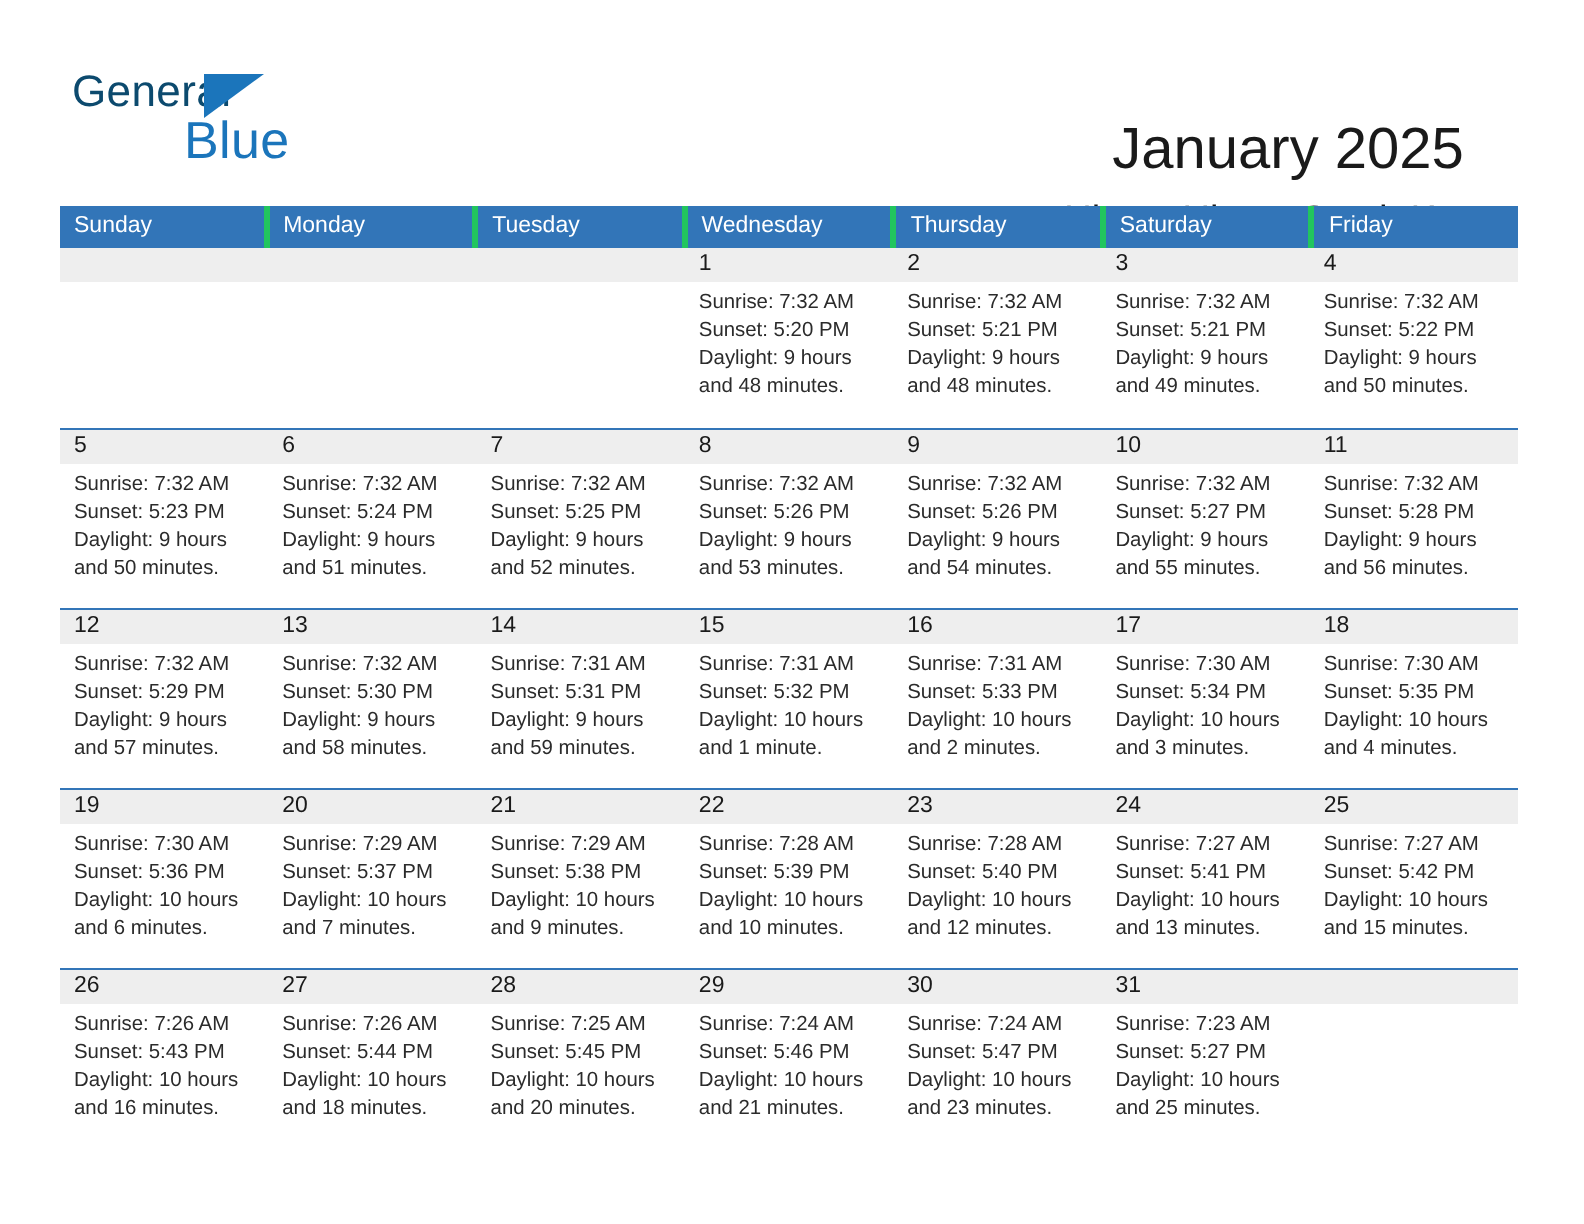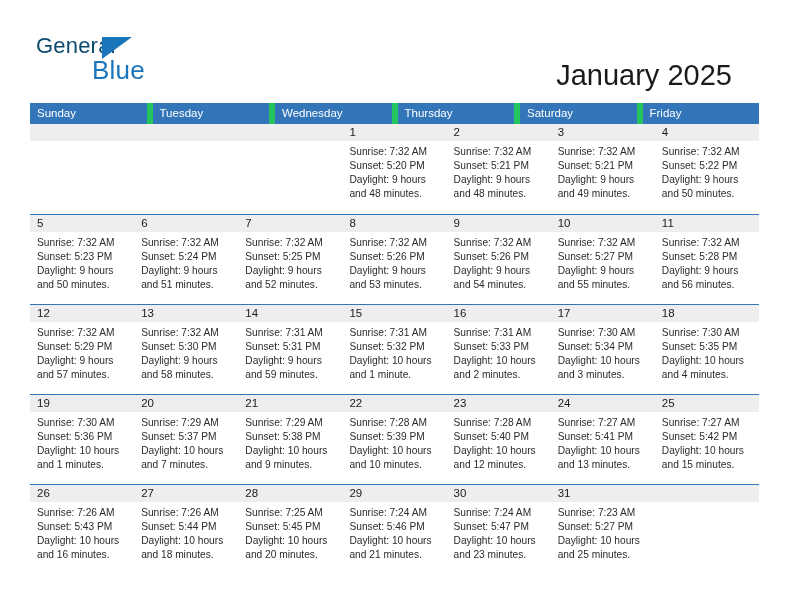--- a/index.html
+++ b/index.html
@@ -78,21 +78,21 @@
     width:100%;
     height:21px;
   }
   .dow {
     flex:1 1 0;
     background:#3275b8;
     color:#ffffff;
     font-size:11.5px;
     line-height:21px;
     padding-left:7px;
-    border-right:6px solid #22c55e;
+    border-right:3px solid #22c55e;
     overflow:hidden;
     white-space:nowrap;
   }
   .dow:last-child { border-right:none; }
 
   .week {
     display:flex;
     width:100%;
     height:90px;
     border-top:1px solid #3275b8;
@@ -134,20 +134,21 @@
     </div>
     <div class="title-wrap">
       <div class="cal-title">January 2025</div>
       <div class="cal-subtitle">Ulsan, Ulsan, South Korea</div>
     </div>
   </div>
 
   <div class="calendar">
     <div class="dow-row">
         <div class="dow">Sunday</div>
+        <div class="dow">Monday</div>
         <div class="dow">Tuesday</div>
         <div class="dow">Wednesday</div>
         <div class="dow">Thursday</div>
         <div class="dow">Saturday</div>
         <div class="dow">Friday</div>
       </div>
     <div class="weeks">
         <div class="week">
           <div class="cell empty">
             <div class="cell-date-band"></div>
@@ -325,21 +326,21 @@
             </div>
           </div>
         </div>
         <div class="week">
           <div class="cell">
             <div class="cell-date-band">19</div>
             <div class="cell-body">
               <div>Sunrise: 7:30 AM</div>
               <div>Sunset: 5:36 PM</div>
               <div>Daylight: 10 hours</div>
-              <div>and 1 minutes.</div>
+              <div>and 6 minutes.</div>
             </div>
           </div>
           <div class="cell">
             <div class="cell-date-band">20</div>
             <div class="cell-body">
               <div>Sunrise: 7:29 AM</div>
               <div>Sunset: 5:37 PM</div>
               <div>Daylight: 10 hours</div>
               <div>and 7 minutes.</div>
             </div>

